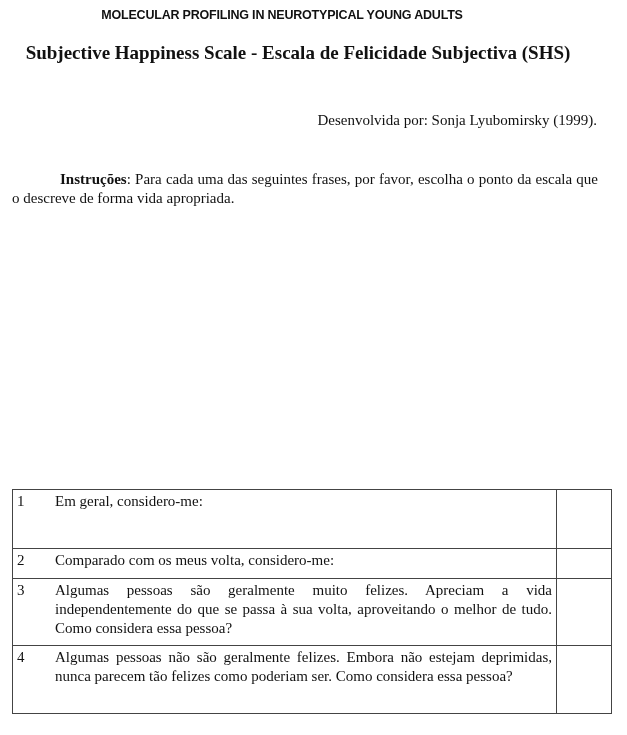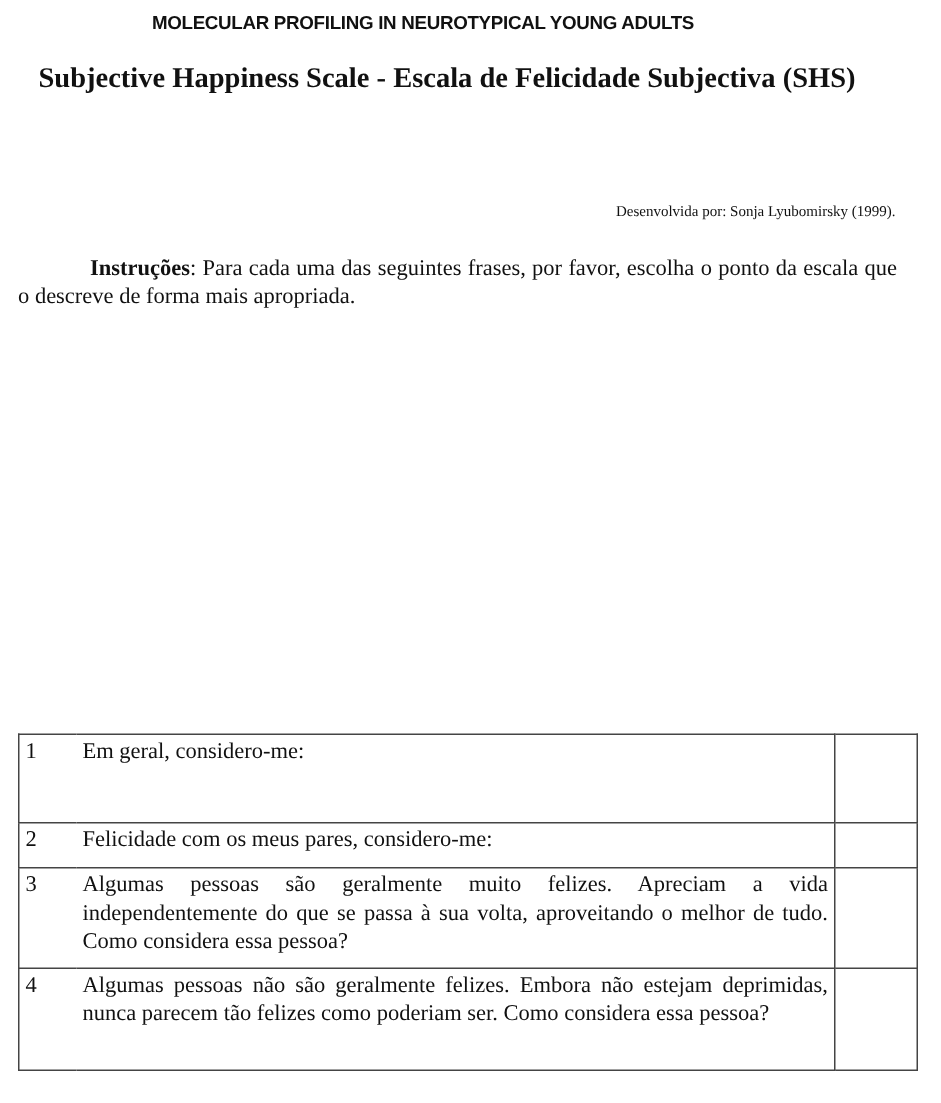--- a/index.html
+++ b/index.html
@@ -7,21 +7,21 @@
     .header {
       position: absolute; left: 0; top: 8px; width: 564px; text-align: center;
       font-family: "Liberation Sans", sans-serif; font-weight: bold; font-size: 12.5px; letter-spacing: -0.2px;
     }
     .title {
       position: absolute; left: 0; top: 42px; width: 596px; text-align: center;
       font-family: "Liberation Serif", serif; font-weight: bold; font-size: 19px;
     }
     .author {
       position: absolute; right: 30px; top: 112px;
-      font-family: "Liberation Serif", serif; font-size: 10px; margin-top: 24px;
+      font-family: "Liberation Serif", serif; font-size: 15px;
     }
     .instructions {
       position: absolute; left: 12px; top: 170px; width: 586px;
       font-family: "Liberation Serif", serif; font-size: 15px; line-height: 19px;
       text-align: justify; text-indent: 48px;
     }
     .instructions b { font-weight: bold; }
     table.items {
       position: absolute; left: 12px; top: 489px; width: 600px;
       border-collapse: collapse;
@@ -39,33 +39,33 @@
     tr.r4 td { height: 65px; }
   </style>
 </head>
 <body>
 
 <div class="header">MOLECULAR PROFILING IN NEUROTYPICAL YOUNG ADULTS</div>
 <div class="title">Subjective Happiness Scale - Escala de Felicidade Subjectiva (SHS)</div>
 <div class="author">Desenvolvida por: Sonja Lyubomirsky (1999).</div>
 
 <div class="instructions">
-  <b>Instruções</b><span>: Para cada uma das seguintes frases, por favor, escolha o ponto da escala que o descreve de forma mais apropriada.</span>
+  <b>Instruções</b><span>: Para cada uma das seguintes frases, por favor, escolha o ponto da escala que o descreve de forma vida apropriada.</span>
 </div>
 
 <table class="items">
   <tbody>
       <tr class="r1">
     <td class="num">1</td>
     <td class="text">Em geral, considero-me:</td>
     <td class="answer"></td>
   </tr>
   <tr class="r2">
     <td class="num">2</td>
-    <td class="text">Felicidade com os meus pares, considero-me:</td>
+    <td class="text">Comparado com os meus volta, considero-me:</td>
     <td class="answer"></td>
   </tr>
   <tr class="r3">
     <td class="num">3</td>
     <td class="text">Algumas pessoas são geralmente muito felizes. Apreciam a vida independentemente do que se passa à sua volta, aproveitando o melhor de tudo. Como considera essa pessoa?</td>
     <td class="answer"></td>
   </tr>
   <tr class="r4">
     <td class="num">4</td>
     <td class="text">Algumas pessoas não são geralmente felizes. Embora não estejam deprimidas, nunca parecem tão felizes como poderiam ser. Como considera essa pessoa?</td>

